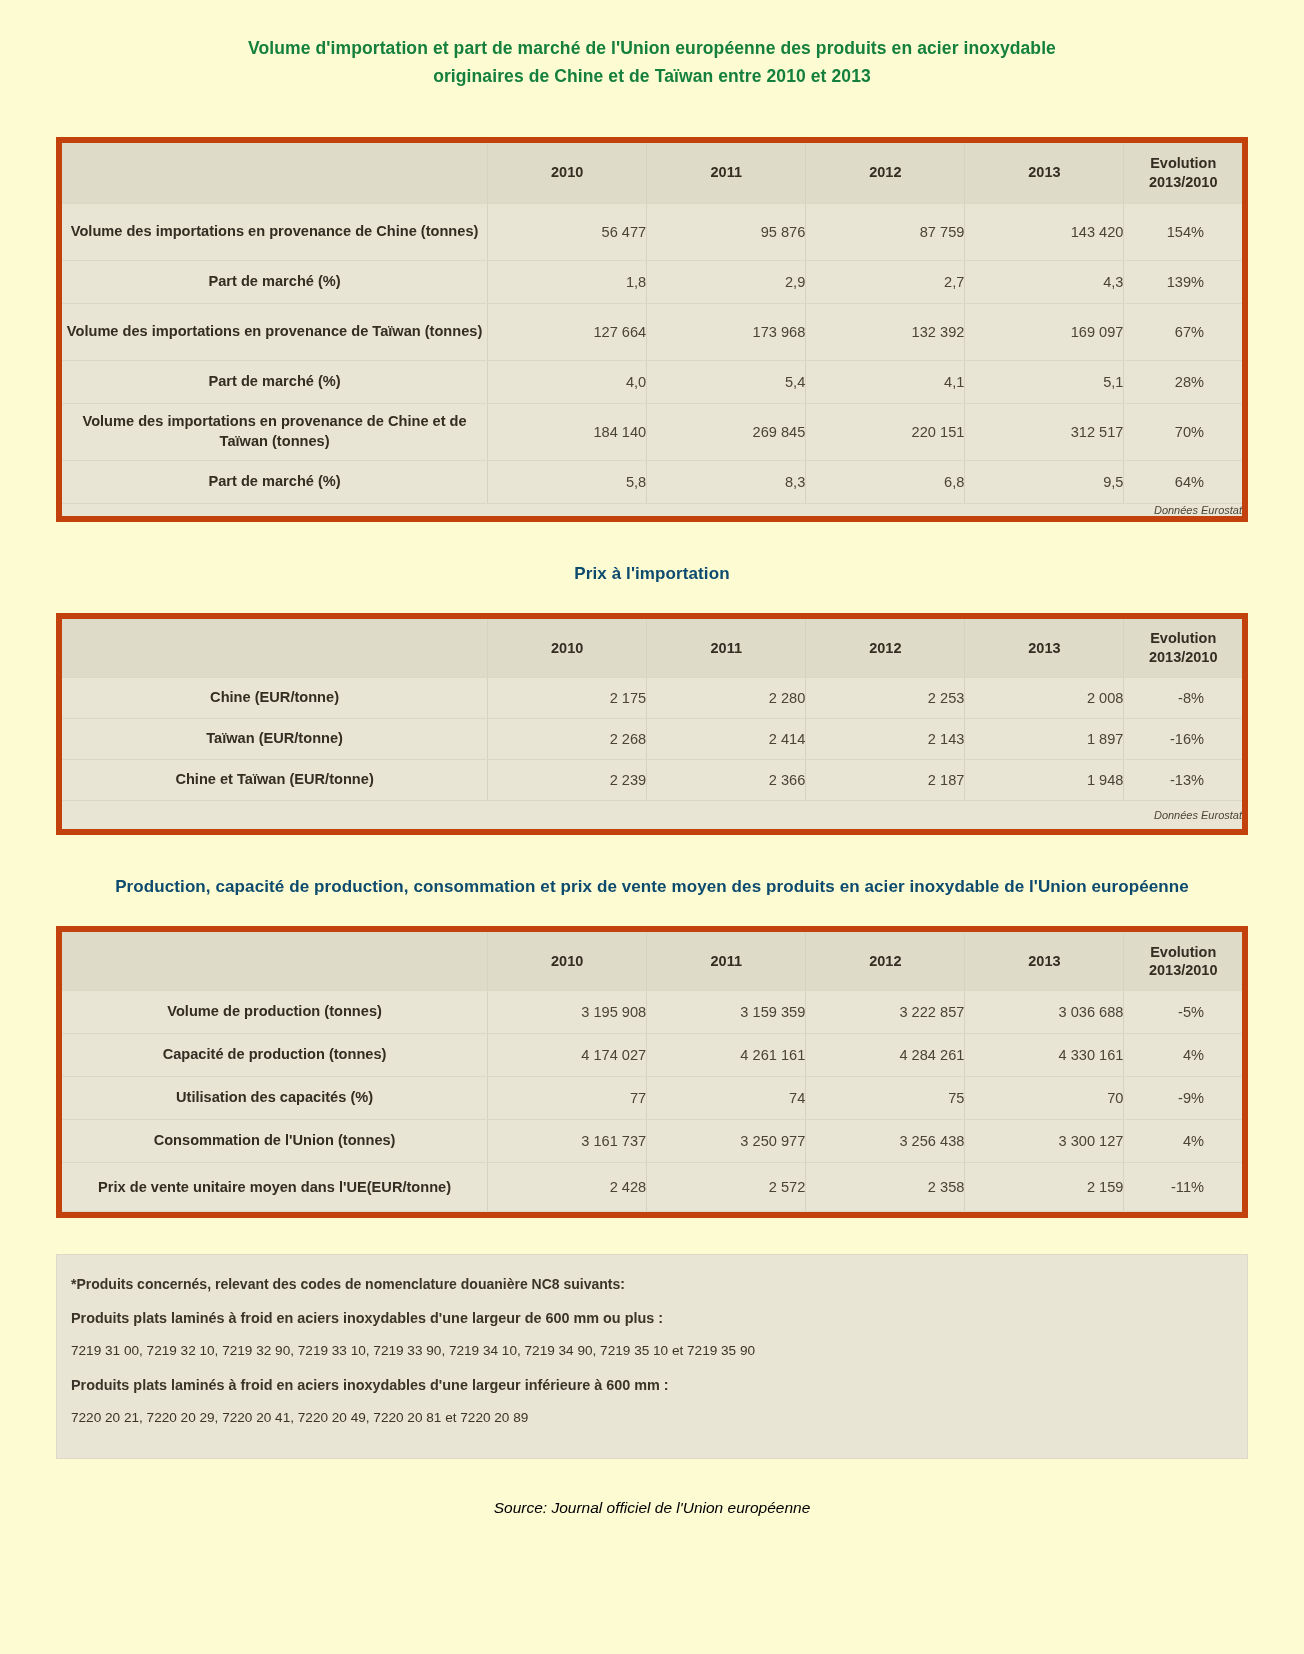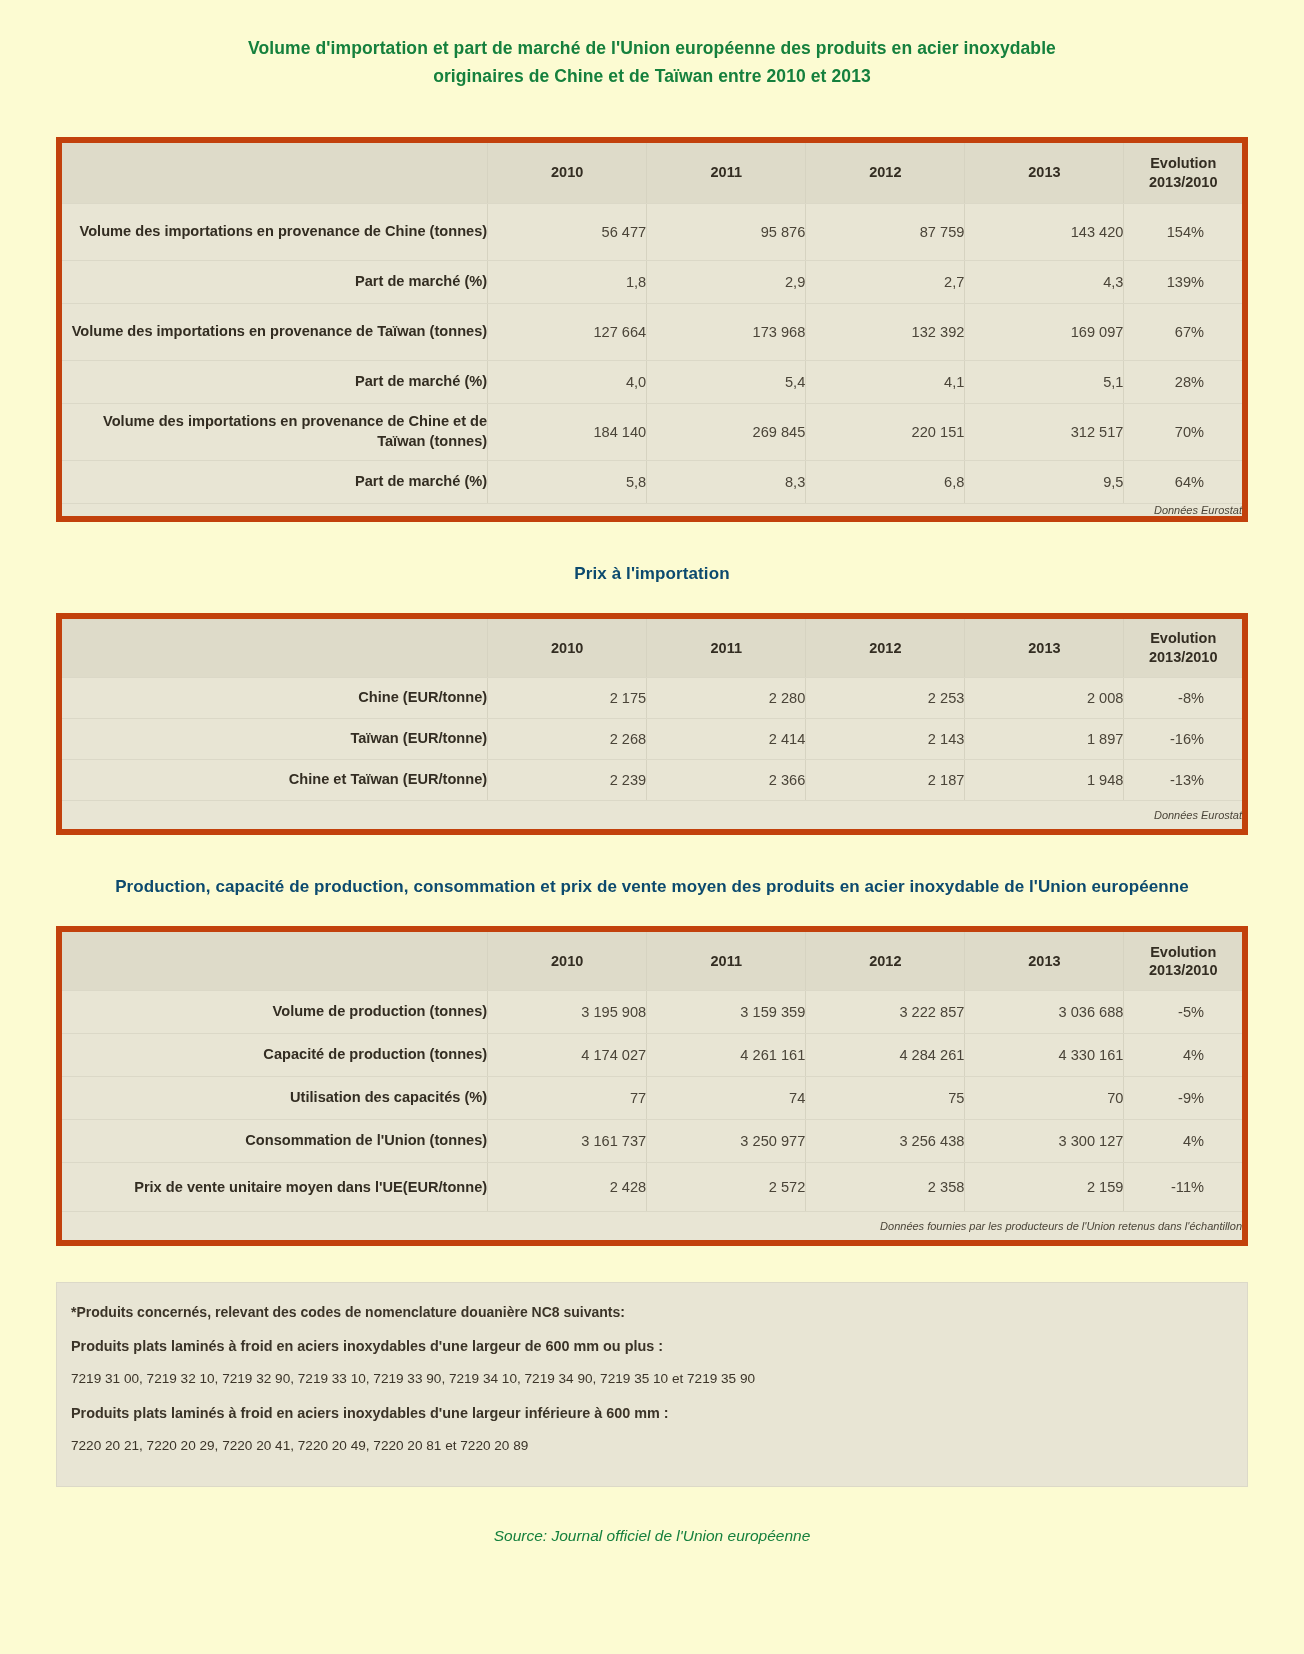--- a/index.html
+++ b/index.html
@@ -78,21 +78,21 @@
     line-height: 1.28;
     border-bottom: 1px solid #cfccba;
   }
   thead th.corner {
     background: #dedbc9;
   }
   .rowlabel {
     font-size: 14.6px;
     font-weight: bold;
     color: #332d22;
-    text-align: right;
+    text-align: center;
     padding: 10px 14px 10px 10px;
     line-height: 1.32;
   }
   .val {
     font-size: 14.6px;
     color: #4a4438;
     text-align: right;
     padding: 10px 24px 10px 10px;
     font-weight: normal;
   }
@@ -159,21 +159,21 @@
     color: #3b3428;
   }
   .fn-head { font-size: 14px; font-weight: bold; }
   .fn-sub  { font-size: 14.4px; font-weight: bold; }
   .fn-code { font-size: 13.6px; font-weight: normal; color: #4a4438; }
 
   .source {
     text-align: center;
     font-size: 15.5px;
     font-style: italic;
-    color: #15803d;
+    color: #000000;
     padding-top: 40px;
   }
 
   .sp-a { height: 46px; }
   .sp-b { height: 26px; }
   .sp-c { height: 38px; }
   .sp-d { height: 26px; }
   .sp-e { height: 36px; }
 </style>
 </head>
@@ -394,23 +394,20 @@
           <td class="val evo">4%</td>
         </tr>
         <tr class="two-line">
           <td class="rowlabel">Prix de vente unitaire moyen dans l'UE(EUR/tonne)</td>
           <td class="val">2 428</td>
           <td class="val">2 572</td>
           <td class="val">2 358</td>
           <td class="val">2 159</td>
           <td class="val evo">-11%</td>
         </tr>
-        <tr>
-          <td class="srcnote" colspan="6">Données fournies par les producteurs de l'Union retenus dans l'échantillon</td>
-        </tr>
       </tbody>
     </table>
   </div>
 
   <div class="sp-e"></div>
 
   <div class="footnote">
     <p class="fn-head">*Produits concernés, relevant des codes de nomenclature douanière NC8 suivants:</p>
     <p class="fn-sub">Produits plats laminés à froid en aciers inoxydables d'une largeur de 600 mm ou plus :</p>
     <p class="fn-code">7219 31 00, 7219 32 10, 7219 32 90, 7219 33 10, 7219 33 90, 7219 34 10, 7219 34 90, 7219 35 10 et 7219 35 90</p>

